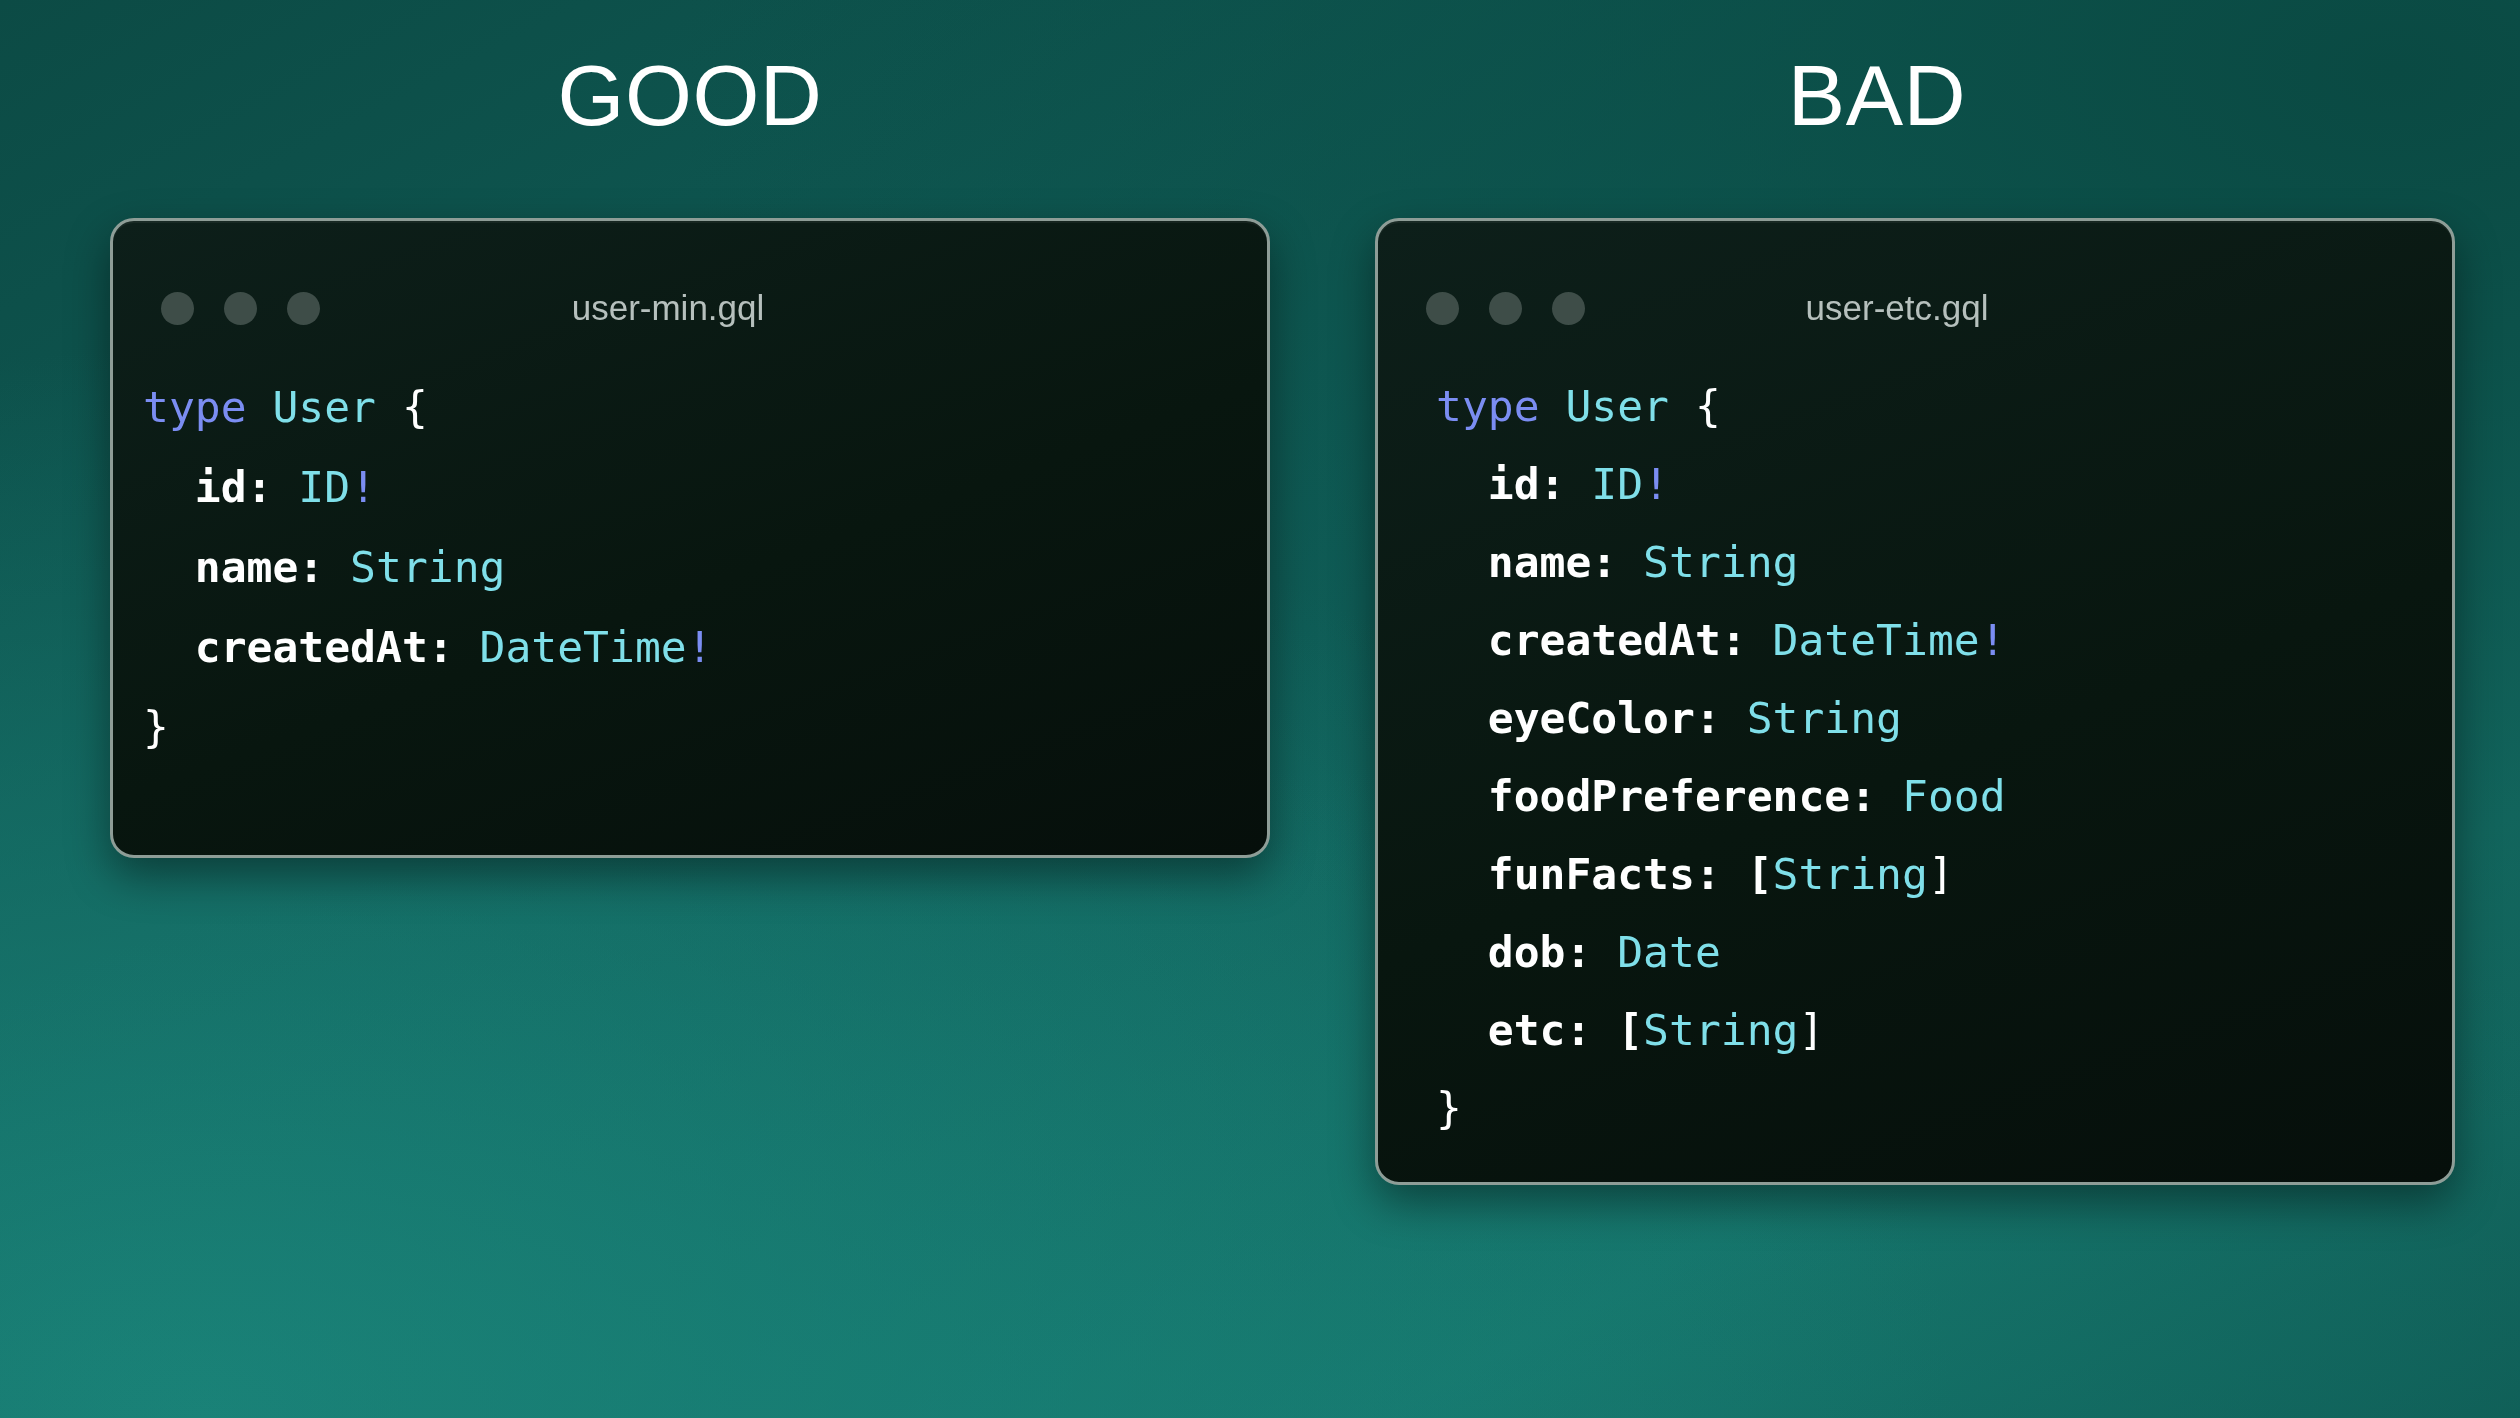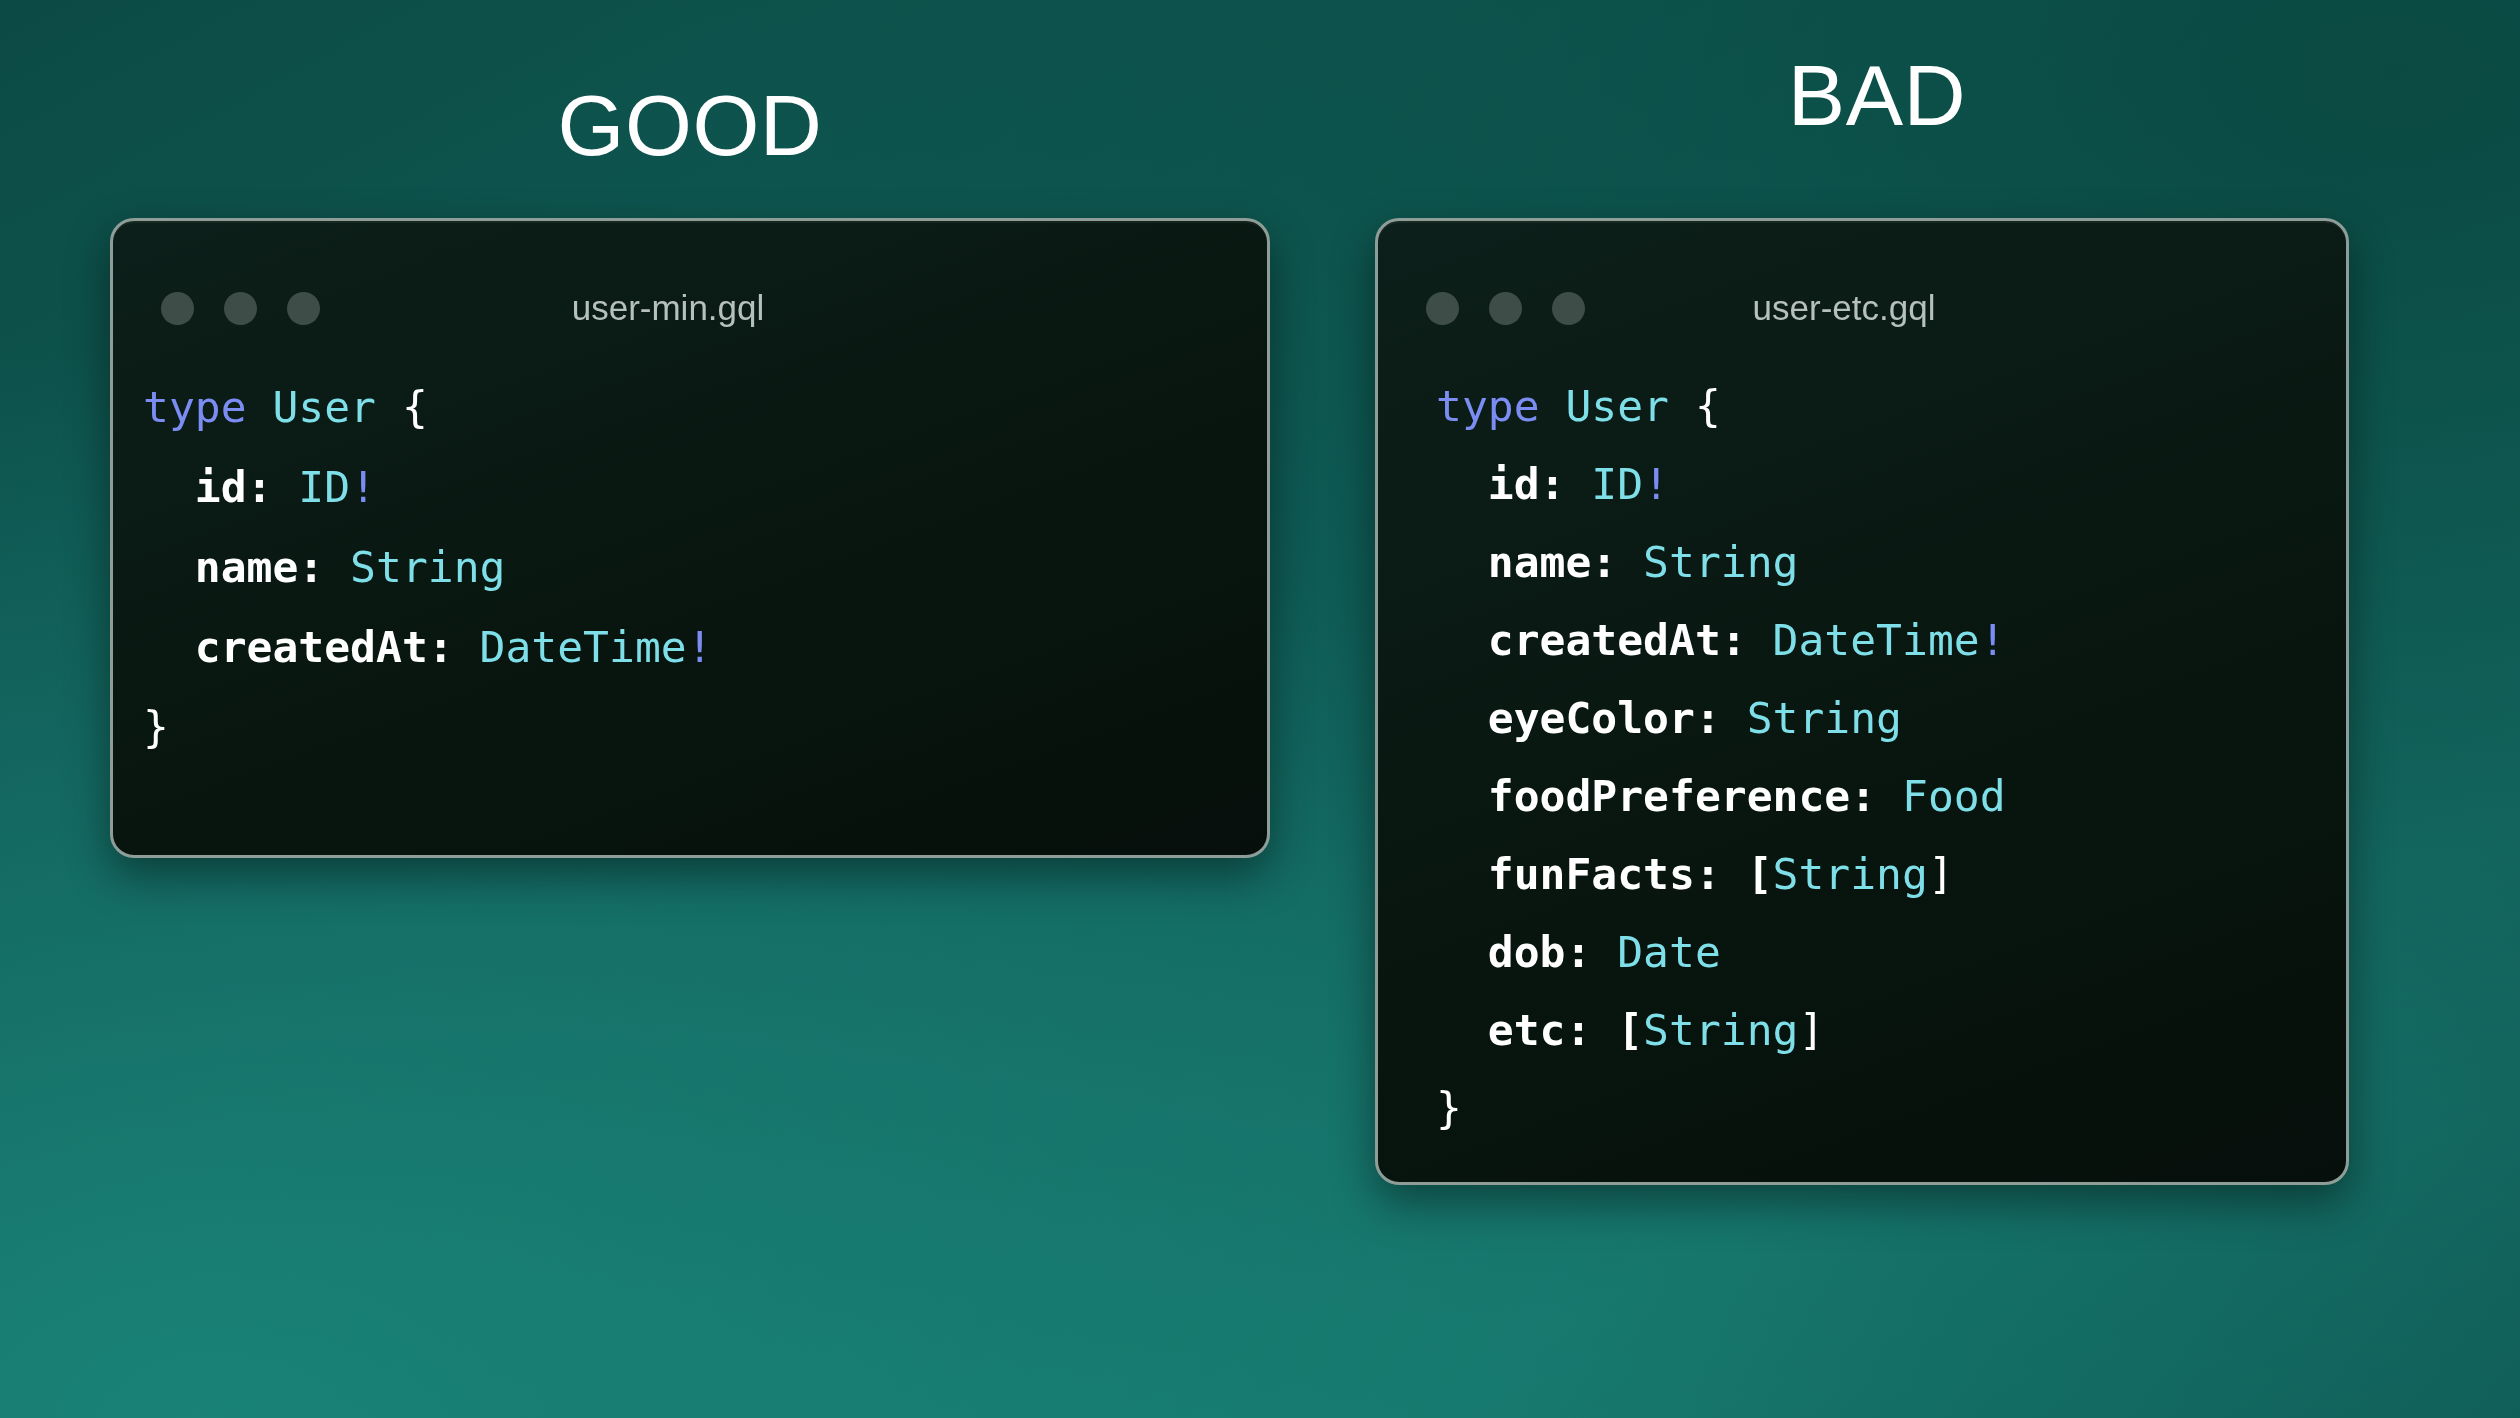--- a/index.html
+++ b/index.html
@@ -38,35 +38,35 @@
     top: 52px;
     color: #ffffff;
     font-size: 86px;
     font-weight: 300;
     letter-spacing: 0.5px;
     line-height: 1;
     white-space: nowrap;
     text-align: center;
     font-family: "Liberation Sans", sans-serif;
   }
-  #heading-good { left: 110px; width: 1160px; margin-top: 30px; }
+  #heading-good { left: 110px; width: 1160px; }
   #heading-bad  { left: 1337px; width: 1080px; }
 
   
   .card {
     position: absolute;
     border-radius: 24px;
     background: linear-gradient(160deg, #0d1f1a 0%, #08160f 55%, #060f0b 100%);
     border: 3px solid #8e9d97;
     box-sizing: border-box;
     box-shadow: 0 18px 44px rgba(0,0,0,0.42), 0 2px 0 rgba(255,255,255,0.05) inset;
     overflow: hidden;
   }
   #card-good { left: 110px; top: 218px; width: 1160px; height: 640px; }
-  #card-bad  { left: 1375px; top: 218px; width: 974px; height: 967px; }
+  #card-bad  { left: 1375px; top: 218px; width: 1080px; height: 967px; }
 
   
   .titlebar {
     position: relative;
     height: 118px;
     display: flex;
     align-items: center;
     margin-top: 28px;
   }
   .dots {

